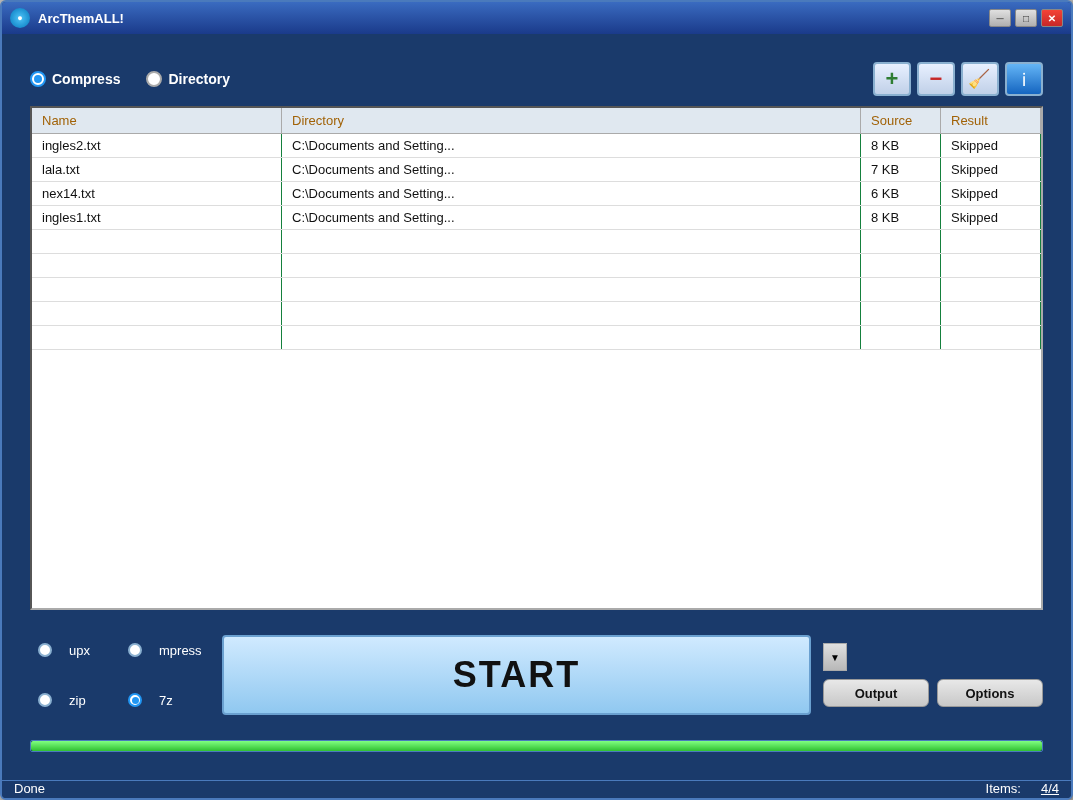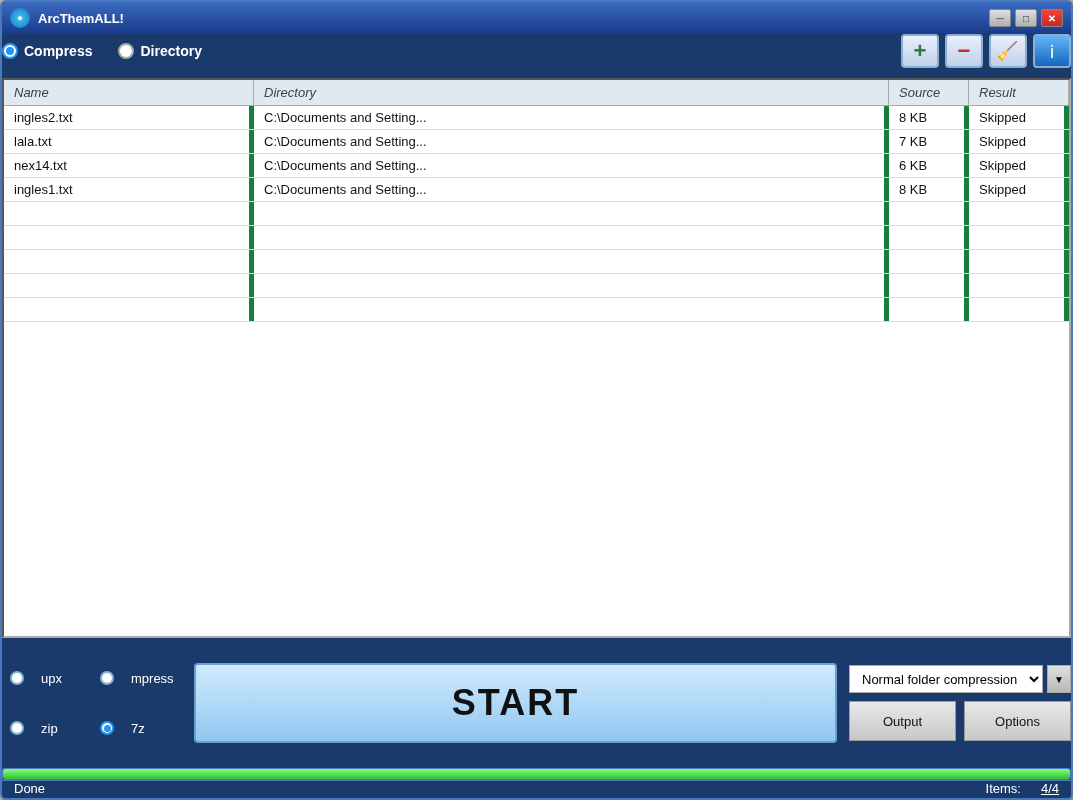--- a/index.html
+++ b/index.html
@@ -67,21 +67,21 @@
       font-size: 10px;
       font-weight: bold;
     }
     .tb-btn-min { background: linear-gradient(to bottom, #e0e0e0, #b0b0b0); color: #333; }
     .tb-btn-max { background: linear-gradient(to bottom, #e0e0e0, #b0b0b0); color: #333; }
     .tb-btn-close { background: linear-gradient(to bottom, #f44336, #c62828); color: white; }
 
     .content-area {
       flex: 1;
       background: #1a3a6b;
-      padding: 0;
+      padding: 28px;
       display: flex;
       flex-direction: column;
       gap: 10px;
     }
 
     
     .toolbar {
       display: flex;
       align-items: center;
       gap: 20px;
@@ -158,38 +158,37 @@
       display: grid;
       grid-template-columns: 250px 1fr 80px 100px;
       background: #e0e8f0;
       border-bottom: 1px solid #aaa;
     }
     .table-header-cell {
       padding: 5px 10px;
       font-size: 13px;
       font-weight: normal;
       border-right: 1px solid #aaa;
-      color: #404040;
-      font-style: italic;
+      color: #a16207;
     }
     .table-body {
       flex: 1;
       overflow-y: auto;
     }
     .table-row {
       display: grid;
       grid-template-columns: 250px 1fr 80px 100px;
       border-bottom: 1px solid #ddd;
     }
     .table-row.empty { min-height: 24px; }
     .table-cell {
       padding: 4px 10px;
       font-size: 13px;
       color: #111;
-      border-right: 5px solid #15803d;
+      border-right: 1px solid #15803d;
       white-space: nowrap;
       overflow: hidden;
       text-overflow: ellipsis;
     }
 
     
     .bottom-area {
       display: flex;
       align-items: stretch;
       gap: 12px;
@@ -286,27 +285,28 @@
       align-items: center;
       justify-content: center;
       font-size: 10px;
     }
     .action-buttons {
       display: flex;
       gap: 8px;
     }
     .action-btn {
       flex: 1;
-      height: 40px;
+      height: 28px;
       background: linear-gradient(to bottom, #e8e8e8, #c8c8c8);
       border: 1px solid #999;
-      border-radius: 0;
+      border-radius: 6px;
       cursor: pointer;
       font-size: 13px;
       color: #111;
+      font-weight: bold;
     }
 
     
     .progress-bar-container {
       height: 12px;
       background: #0a2050;
       border: 1px solid #4a7abc;
       border-radius: 2px;
       overflow: hidden;
       flex-shrink: 0;
@@ -466,25 +466,20 @@
           <span class="comp-radio-label">7z</span>
         </div>
       </div>
 
       <div class="start-btn-container">
         <button class="start-button">START</button>
       </div>
 
       <div class="right-controls">
         <div class="dropdown-row">
-          <select class="compression-dropdown">
-            <option>Normal folder compression</option>
-            <option>Single archive</option>
-            <option>Individual archives</option>
-          </select>
           <div class="dropdown-arrow-btn">▼</div>
         </div>
         <div class="action-buttons">
           <button class="action-btn">Output</button>
           <button class="action-btn">Options</button>
         </div>
       </div>
     </div>
 
     <div class="progress-bar-container">

